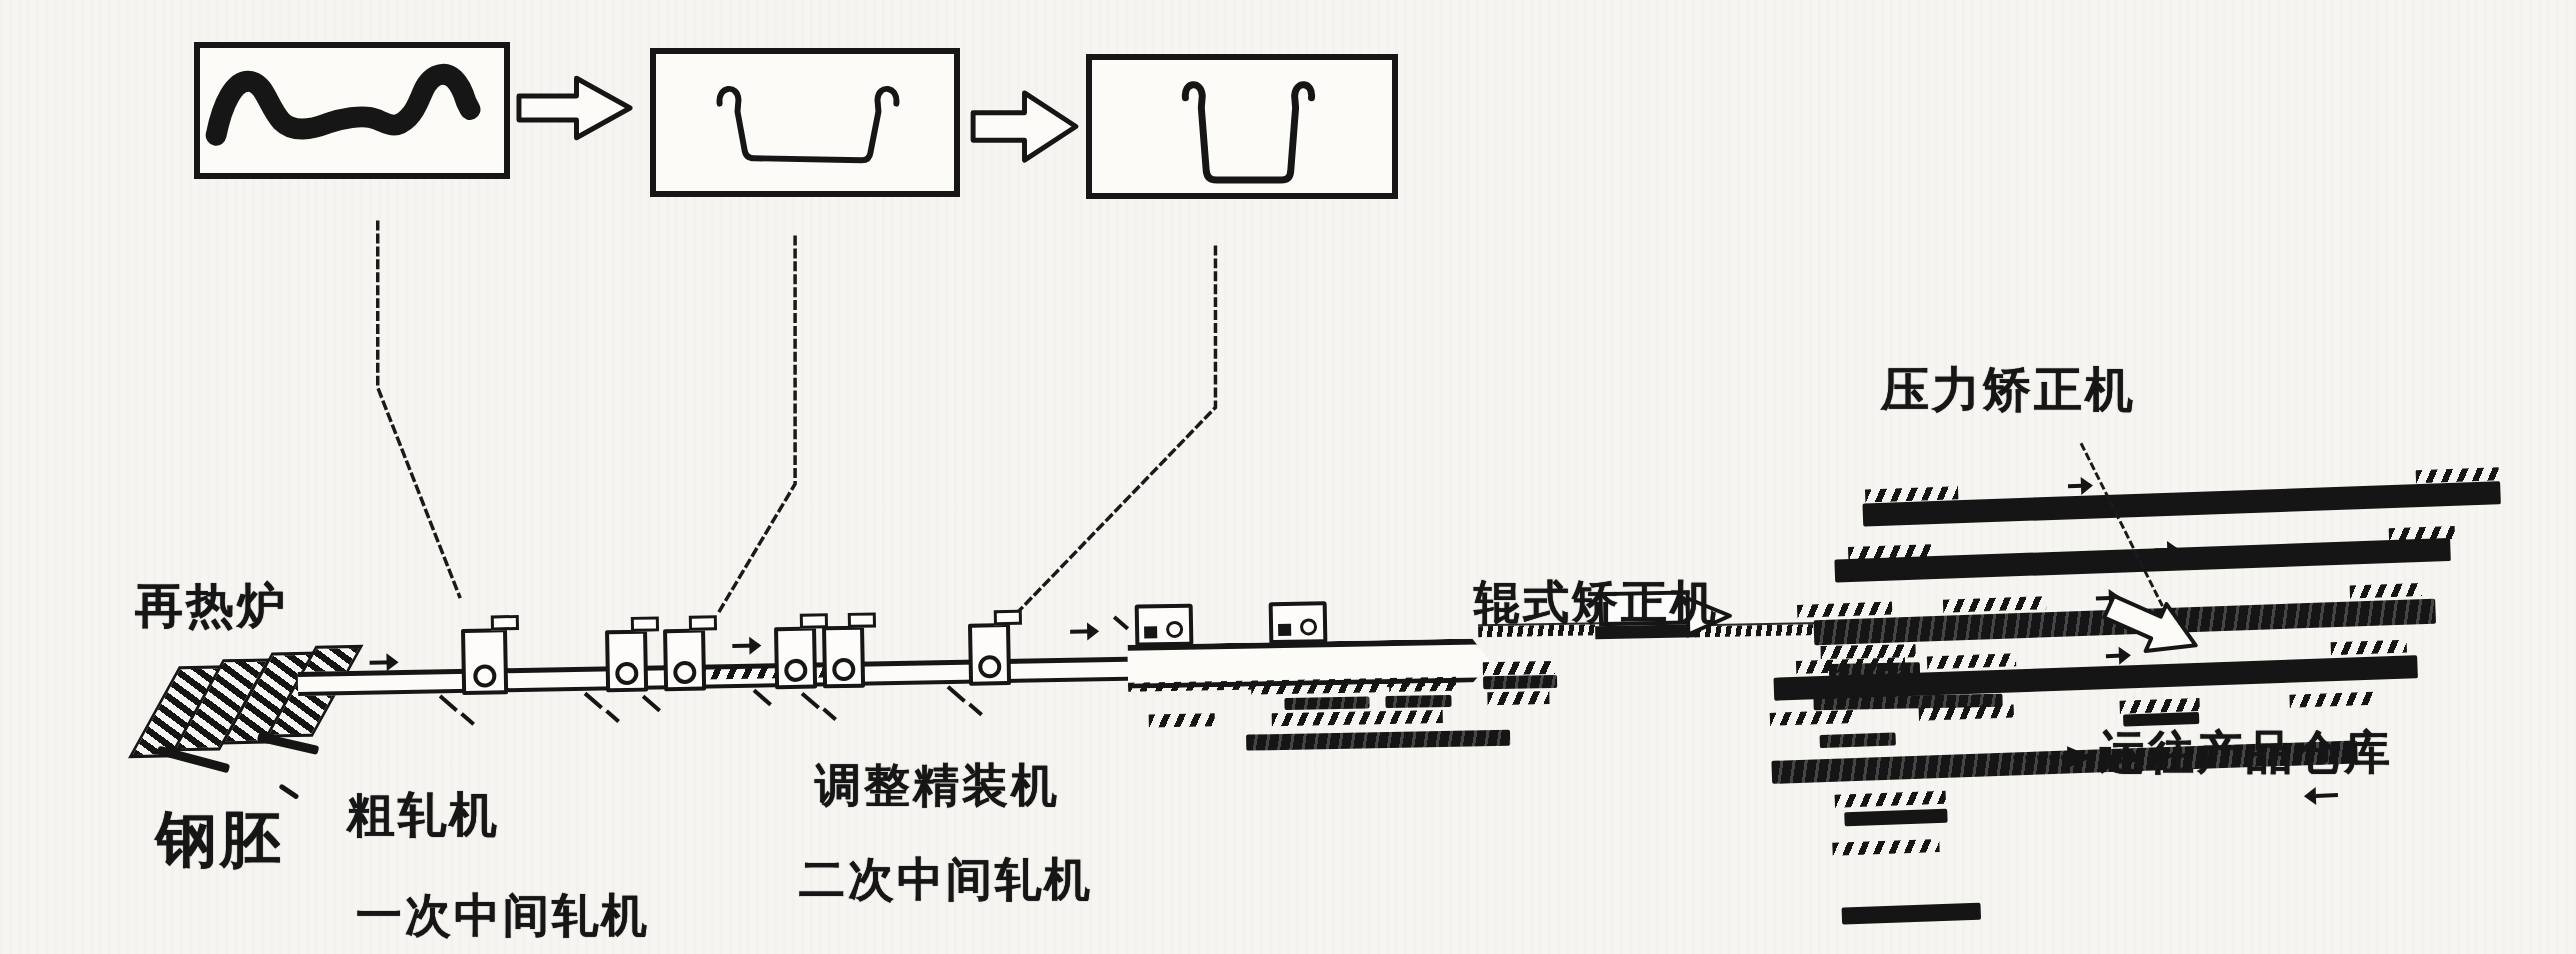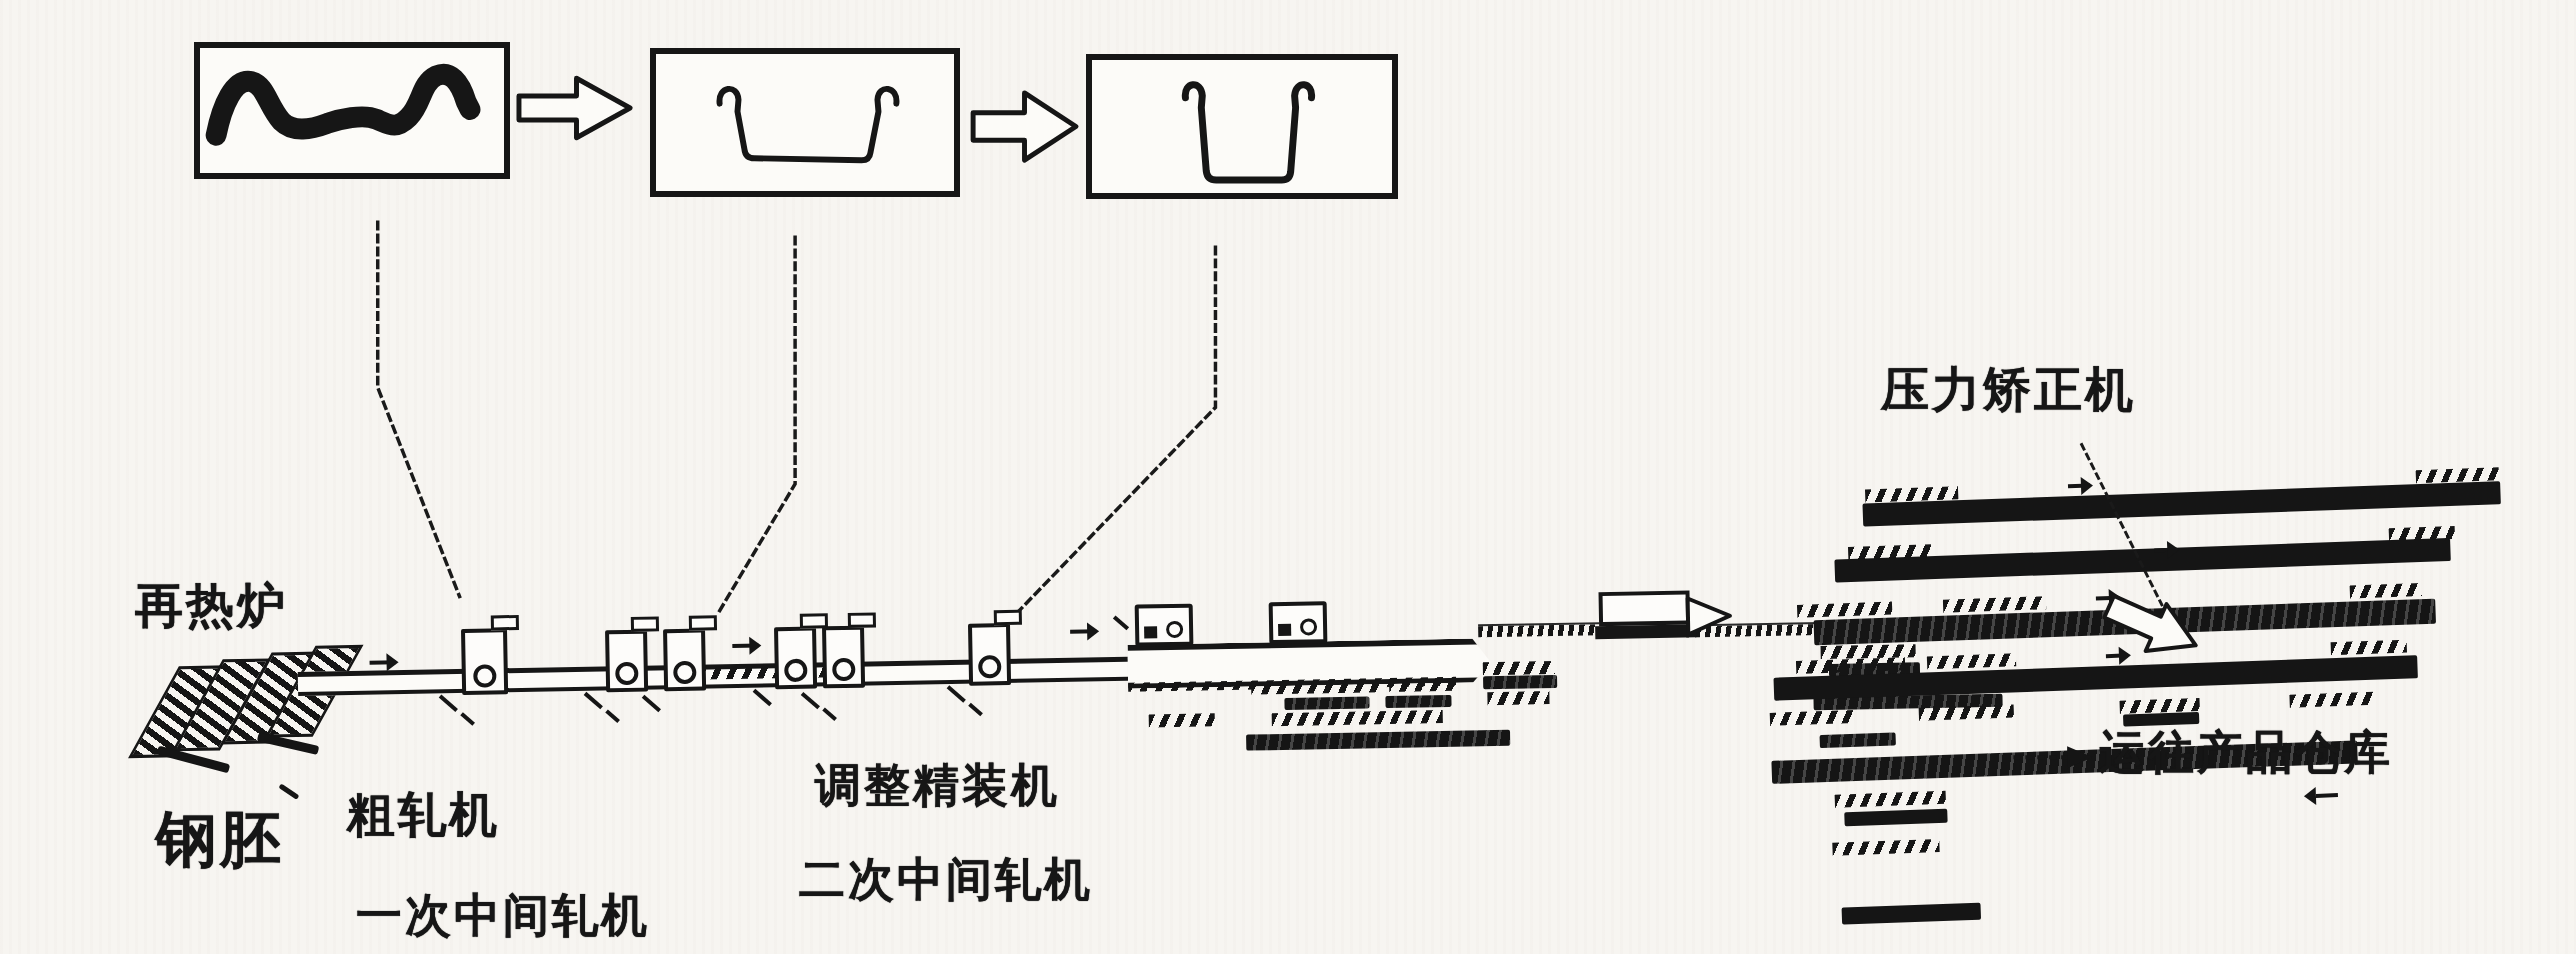--- a/index.html
+++ b/index.html
@@ -193,16 +193,17 @@
     <span class="ma" style="left:348px;top:215px;width:22px"></span>
     <span class="ma left" style="left:553px;top:362px;width:22px"></span>
   </div>
 
   <div class="lbl" style="left:135px;top:574px;font-size:48px">再热炉</div>
   <div class="lbl" style="left:156px;top:799px;font-size:61px">钢胚</div>
   <div class="lbl" style="left:347px;top:783px;font-size:48px">粗轧机</div>
   <div class="lbl" style="left:356px;top:885px;font-size:46px">一次中间轧机</div>
   <div class="lbl" style="left:815px;top:755px;font-size:46px">调整精装机</div>
   <div class="lbl" style="left:799px;top:849px;font-size:46px">二次中间轧机</div>
+  <div class="lbl" style="left:1474px;top:572px;font-size:46px">辊式矫正机</div>
   <div class="lbl" style="left:1881px;top:358px;font-size:48px">压力矫正机</div>
   <div class="lbl" style="left:2099px;top:722px;font-size:46px">运往产品仓库</div>
 </div>
 
 
 </body></html>

